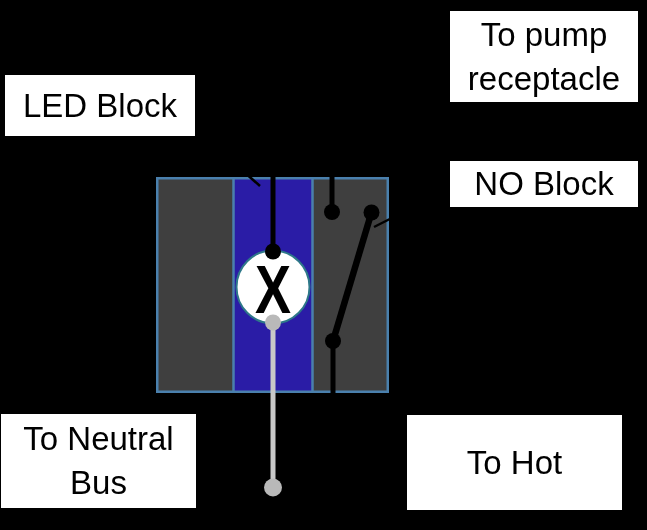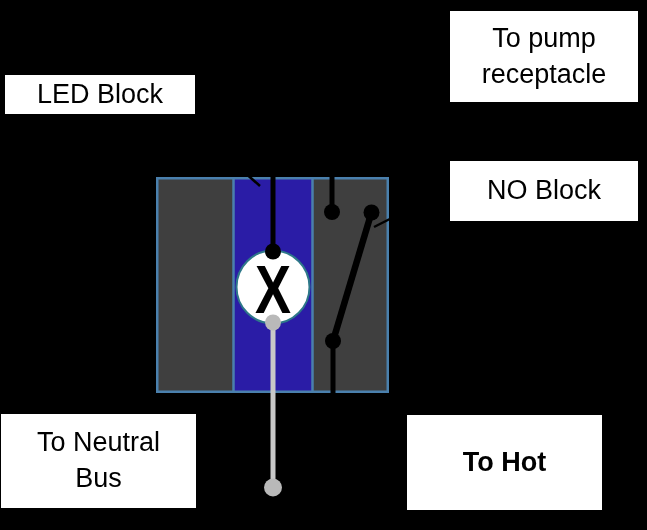--- a/index.html
+++ b/index.html
@@ -14,29 +14,29 @@
   .label-box{
     position:absolute;
     z-index:2;
     background:#ffffff;
     color:#000000;
     display:flex;
     flex-direction:column;
     align-items:center;
     justify-content:center;
     text-align:center;
-    font-size:27px;
+    font-size:33px;
     line-height:1.32;
     white-space:nowrap;
   }
-  #label-led-block   {left:5px;  top:75px;  width:190px; height:39px;align-items:center;}
+  #label-led-block   {left:5px;  top:75px;  width:190px; height:61px;align-items:center;}
   #label-pump        {left:450px;top:11px;  width:188px; height:91px;}
-  #label-no-block    {left:450px;top:161px; width:188px; height:60px;}
+  #label-no-block    {left:450px;top:161px; width:188px; height:46px;}
   #label-neutral-bus {left:1px;  top:414px; width:195px; height:94px;}
-  #label-hot         {left:407px;top:415px; width:195px; height:95px;font-weight:bold;}
+  #label-hot         {left:407px;top:415px; width:215px; height:95px;}
   .x-glyph{
     font-family:"Liberation Sans", sans-serif;
     font-weight:bold;
   }
 </style>
 </head>
 <body>
 
 <div id="stage">
 

